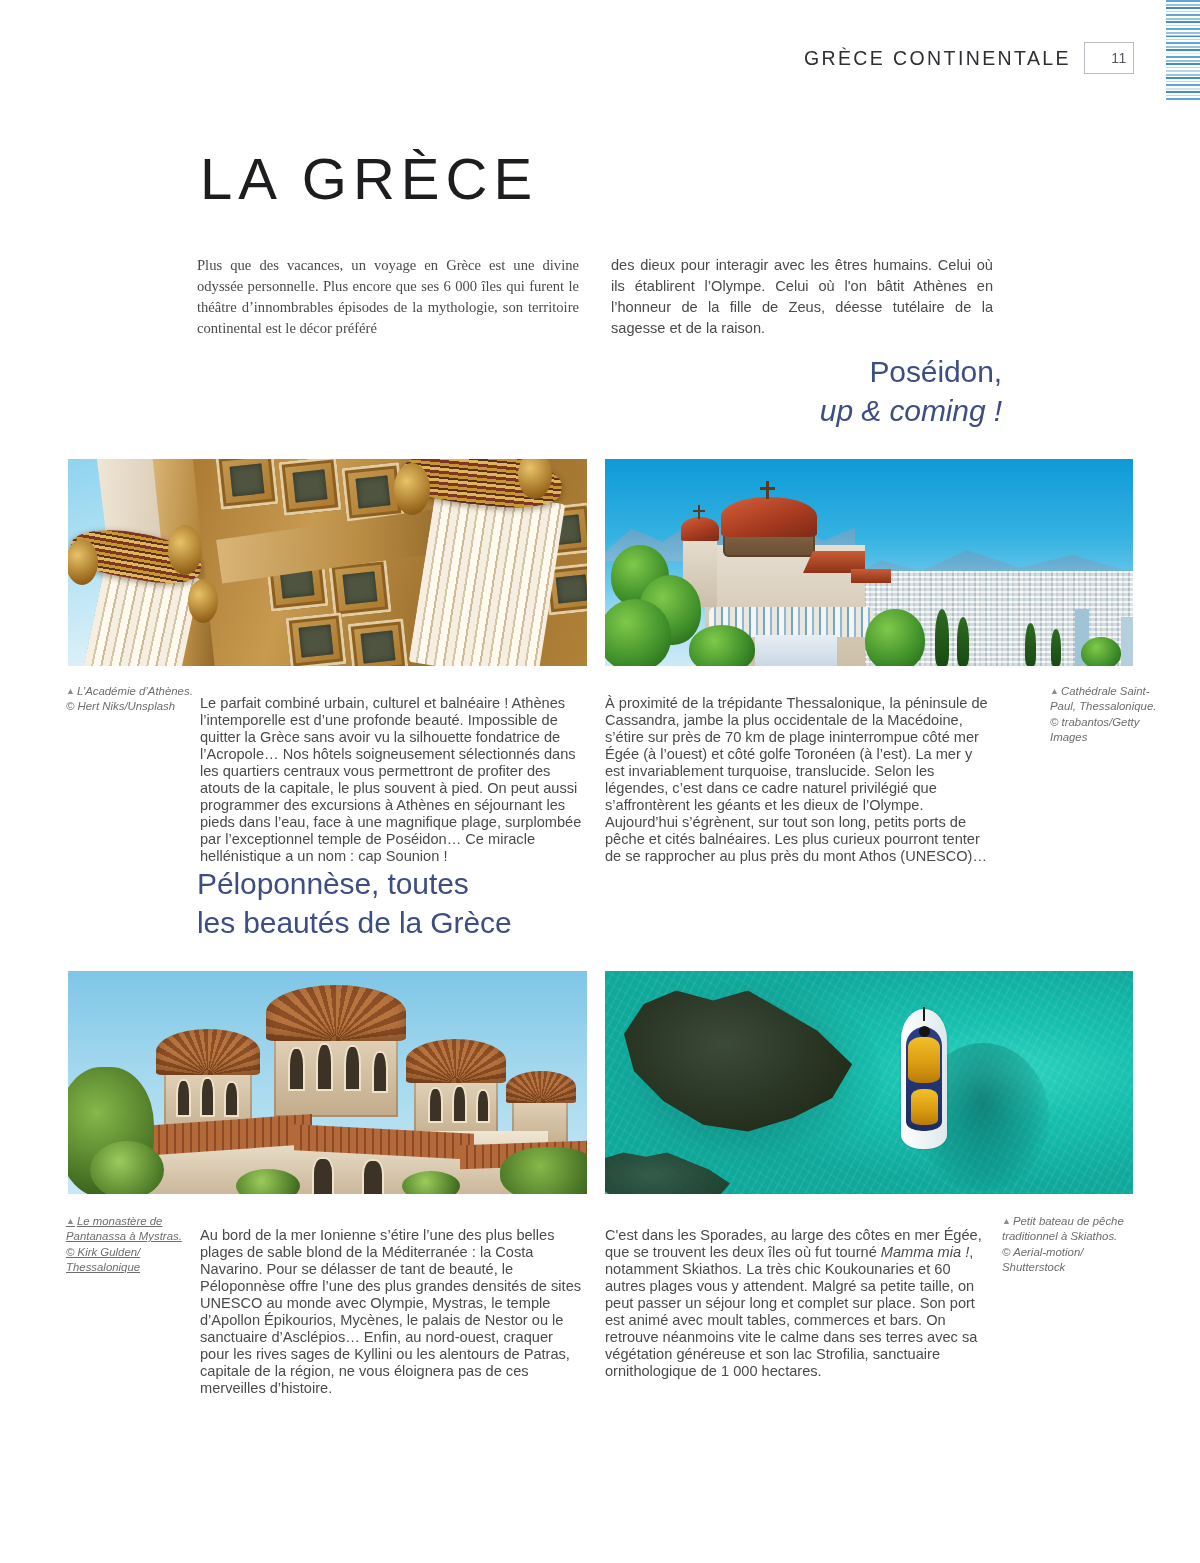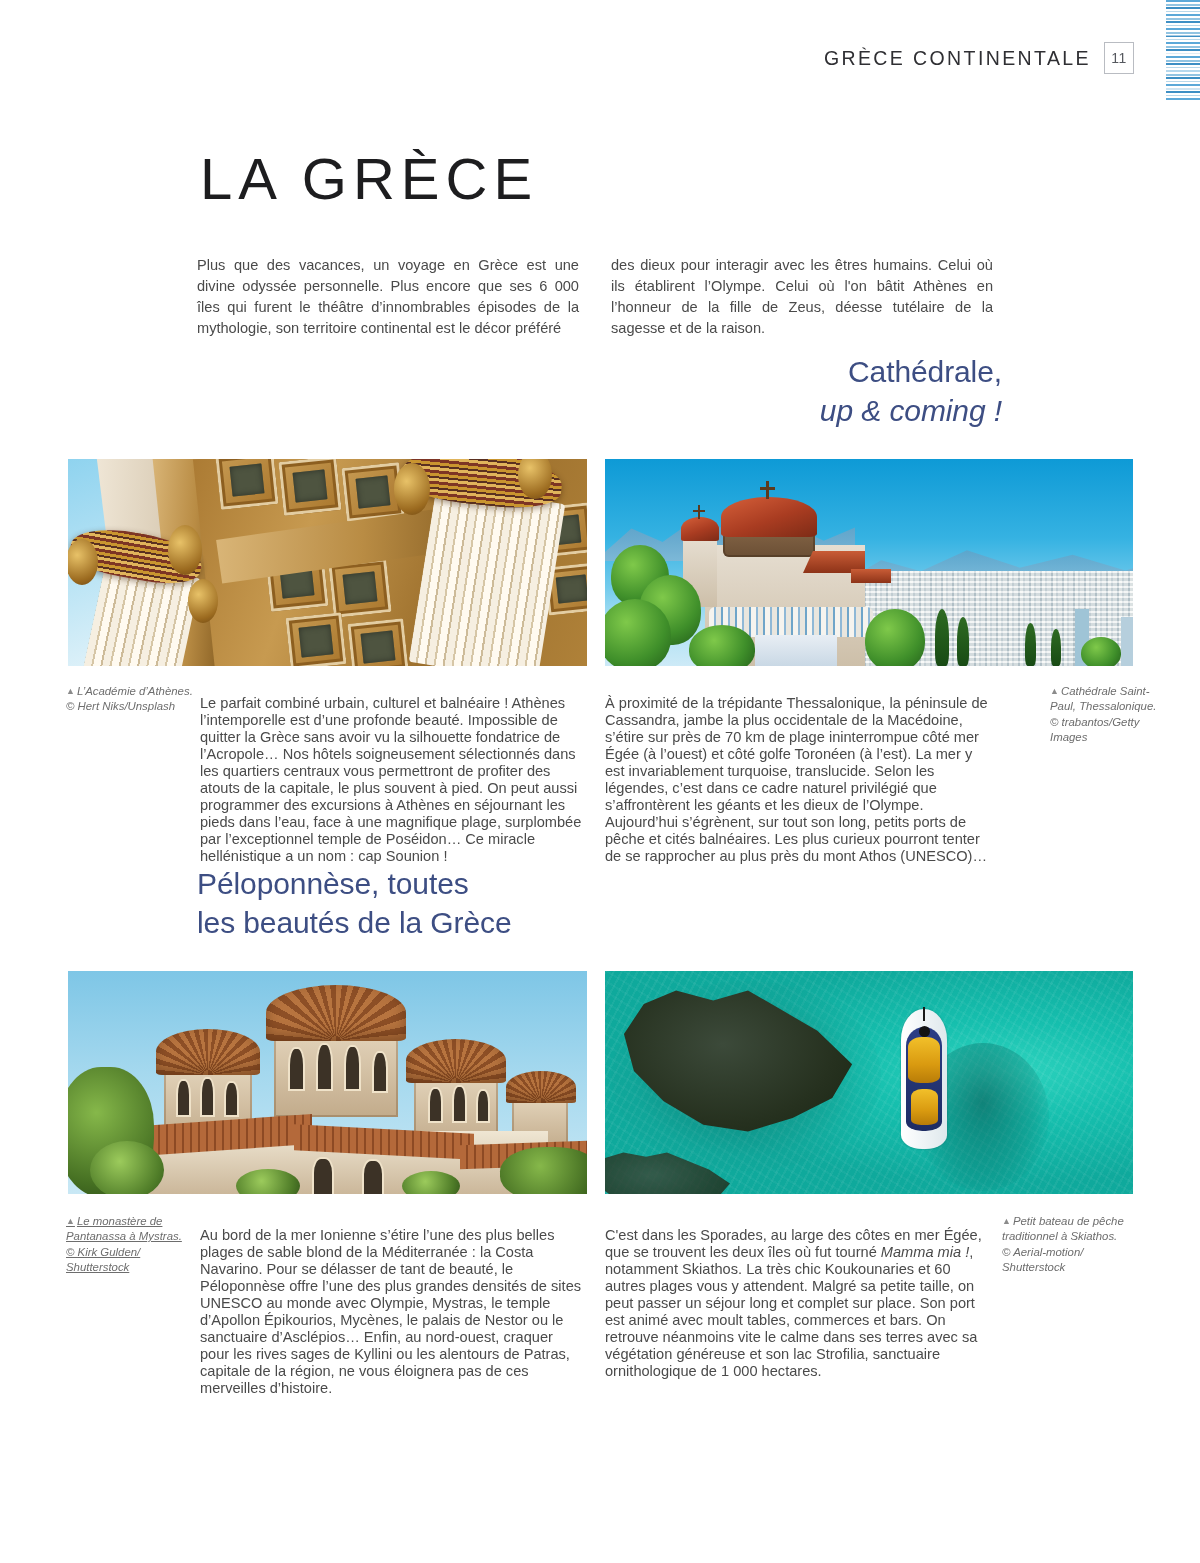--- a/index.html
+++ b/index.html
@@ -34,20 +34,21 @@
     font-weight:400;
     white-space:nowrap;
   }
   .page-number-box{
     width:28px; height:30px;
     border:1px solid #b9bcc2;
     display:flex; align-items:center; justify-content:center;
     font-size:14px;
     color:#55585e;
     letter-spacing:.5px;
+    padding-left:20px;
   }
   
   .corner-stripes{
     position:absolute;
     top:0; right:0;
     width:34px; height:101px;
     background:
       repeating-linear-gradient(
         to bottom,
         #5ba8d8 0px, #5ba8d8 2px,
@@ -88,21 +89,21 @@
   
   .intro-col{
     position:absolute;
     top:240px;
     width:382px;
     font-size:14.6px;
     line-height:21.3px;
     color:#4a4a4a;
     text-align:justify;
   }
-  .intro-left{ left:197px; }
+  .intro-left{ left:197px;font-family:Liberation Serif, serif; }
   .intro-right{ left:611px; text-align:justify; }
 
   .sec-heading{
     font-size:30px;
     line-height:39px;
     color:#3d4e83;
     font-weight:400;
     letter-spacing:-.1px;
   }
   .sec-heading .line2{ display:block; }
@@ -439,21 +440,21 @@
   </div>
 
   <div class="caption" style="left:66px;top:684px;">
     <span class="tri">▲</span><span>L’Académie d’Athènes.</span>
     <span class="credit">© Hert Niks/Unsplash</span>
   </div>
 
   <p class="body-col" style="left:200px;top:680px;">Le parfait combiné urbain, culturel et balnéaire ! Athènes l’intemporelle est d’une profonde beauté. Impossible de quitter la Grèce sans avoir vu la silhouette fondatrice de l’Acropole… Nos hôtels soigneusement sélectionnés dans les quartiers centraux vous permettront de profiter des atouts de la capitale, le plus souvent à pied. On peut aussi programmer des excursions à Athènes en séjournant les pieds dans l’eau, face à une magnifique plage, surplombée par l’exceptionnel temple de Poséidon… Ce miracle hellénistique a un nom : cap Sounion !</p>
 
   <div class="sec-heading right" style="position:absolute;left:610px;top:352px;width:392px;">
-    <span>Cathédrale,</span>
+    <span>Poséidon,</span>
     <span class="line2 ital">up &amp; coming !</span>
   </div>
 
   <div class="photo ph-cathedral" style="left:605px;top:459px;width:528px;height:207px;" title="Cathédrale Saint-Paul">
     <div class="th-sky"></div>
     <div class="th-mountain" style="left:-10px;top:46px;width:260px;height:56px;opacity:.75;"></div>
     <div class="th-mountain" style="left:230px;top:82px;width:330px;height:46px;opacity:.62;"></div>
 
     <div class="th-city" style="left:250px;top:112px;width:290px;height:95px;"></div>
     <div class="th-building" style="left:470px;top:150px;width:14px;height:57px;background:#9fc4d6;"></div>
@@ -534,21 +535,21 @@
 
     <div class="my-green" style="left:-10px;top:96px;width:96px;height:130px;"></div>
     <div class="my-shrub" style="left:22px;top:170px;width:74px;height:58px;"></div>
     <div class="my-green" style="left:432px;top:176px;width:100px;height:54px;"></div>
     <div class="my-shrub" style="left:168px;top:198px;width:64px;height:34px;"></div>
     <div class="my-shrub" style="left:334px;top:200px;width:58px;height:30px;"></div>
   </div>
 
   <div class="caption" style="left:66px;top:1214px;width:136px;text-decoration:underline;">
     <span class="tri">▲</span><span>Le monastère de Pantanassa à Mystras.</span>
-    <span class="credit">© Kirk Gulden/ Shutterstock</span>
+    <span class="credit">© Kirk Gulden/ Thessalonique</span>
   </div>
 
   <p class="body-col" style="left:200px;top:1212px;">Au bord de la mer Ionienne s’étire l’une des plus belles plages de sable blond de la Méditerranée : la Costa Navarino. Pour se délasser de tant de beauté, le Péloponnèse offre l’une des plus grandes densités de sites UNESCO au monde avec Olympie, Mystras, le temple d’Apollon Épikourios, Mycènes, le palais de Nestor ou le sanctuaire d’Asclépios… Enfin, au nord-ouest, craquer pour les rives sages de Kyllini ou les alentours de Patras, capitale de la région, ne vous éloignera pas de ces merveilles d’histoire.</p>
 
 
   <div class="photo ph-skiathos" style="left:605px;top:971px;width:528px;height:223px;" title="Petit bateau de pêche à Skiathos">
     <div class="sk-water"></div>
     <div class="sk-rock-halo" style="left:6px;top:10px;width:270px;height:190px;"></div>
     <div class="sk-rock" style="left:14px;top:6px;width:248px;height:168px;"></div>
     <div class="sk-rock" style="left:-16px;top:176px;width:150px;height:70px;opacity:.82;"></div>

